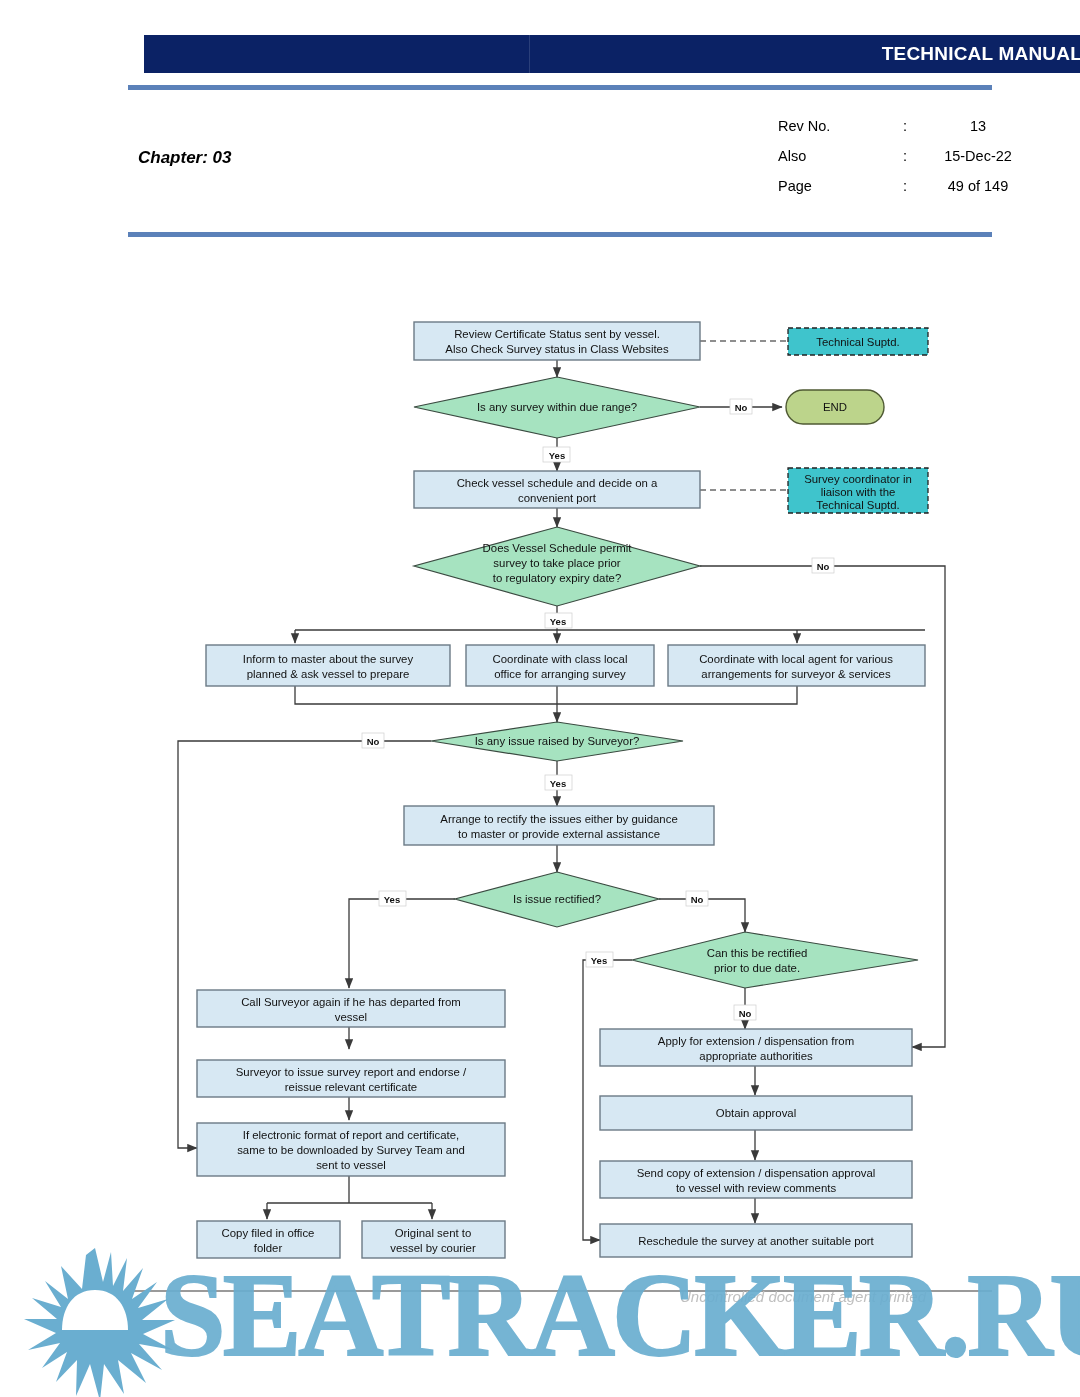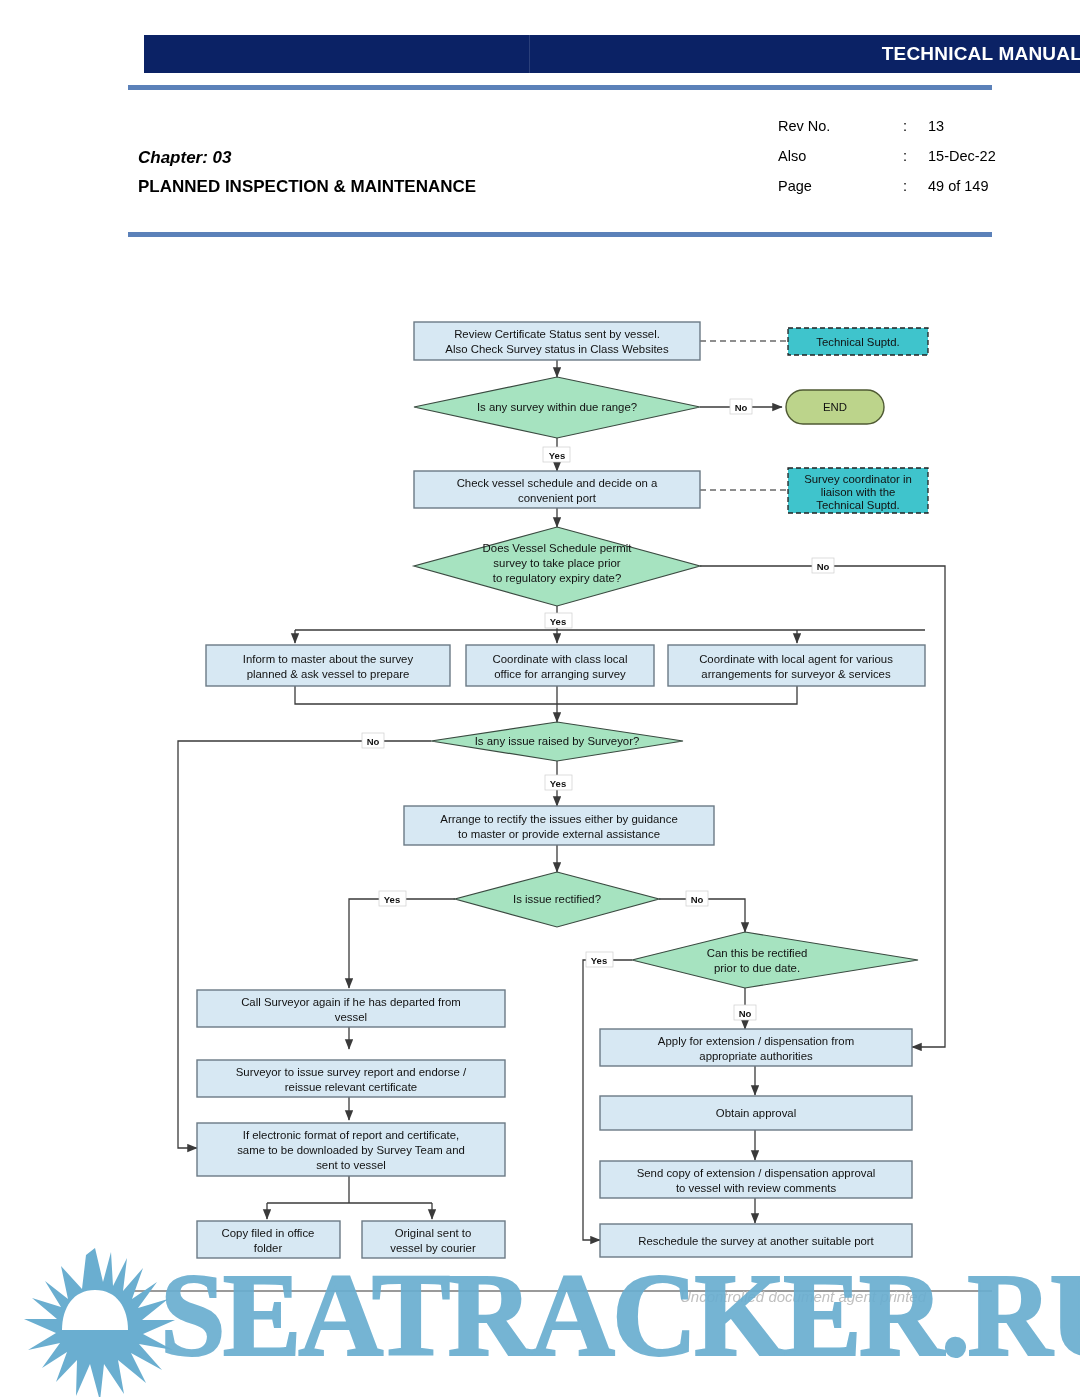--- a/index.html
+++ b/index.html
@@ -35,21 +35,21 @@
   .chapter-line1{
     position:absolute;left:138px;top:148px;font-size:17px;font-weight:bold;font-style:italic;
   }
   .chapter-line2{
     position:absolute;left:138px;top:177px;font-size:17px;font-weight:bold;
   }
   .meta{position:absolute;left:742px;top:118px;width:250px;font-size:14.5px;margin-left:36px;}
   .meta-row{position:relative;height:30px;}
   .meta-label{position:absolute;left:0;top:0;}
   .meta-colon{position:absolute;left:125px;top:0;}
-  .meta-val{position:absolute;left:150px;top:0;width:100px;text-align:left;}
+  .meta-val{position:absolute;left:150px;top:0;width:100px;text-align:center;}
 
   
   #flow{position:absolute;left:0;top:0;width:1080px;height:1397px;}
   #flow text{font-family:"Liberation Sans", sans-serif;}
 
   .fc-label{font-size:11.4px;fill:#111;}
   .fc-label-sm{font-size:9.5px;fill:#111;font-weight:bold;}
 
   .proc{fill:#d7e8f3;stroke:#6b7a85;stroke-width:1.4;}
   .dec{fill:#a6e3c0;stroke:#3a4a40;stroke-width:1.2;}
@@ -86,21 +86,20 @@
 
 <div class="page">
 
   <div class="hdr-bar">
     <div class="divider"></div>
     <div class="hdr-title">TECHNICAL MANUAL</div>
   </div>
   <div class="hdr-rule-top"></div>
 
   <div class="chapter-line1">Chapter: 03</div>
-  <div class="chapter-line2">PLANNED INSPECTION &amp; MAINTENANCE</div>
 
   <div class="meta">
     <div class="meta-row">
       <span class="meta-label">Rev No.</span>
       <span class="meta-colon">:</span>
       <span class="meta-val">13</span>
     </div>
     <div class="meta-row">
       <span class="meta-label">Also</span>
       <span class="meta-colon">:</span>

